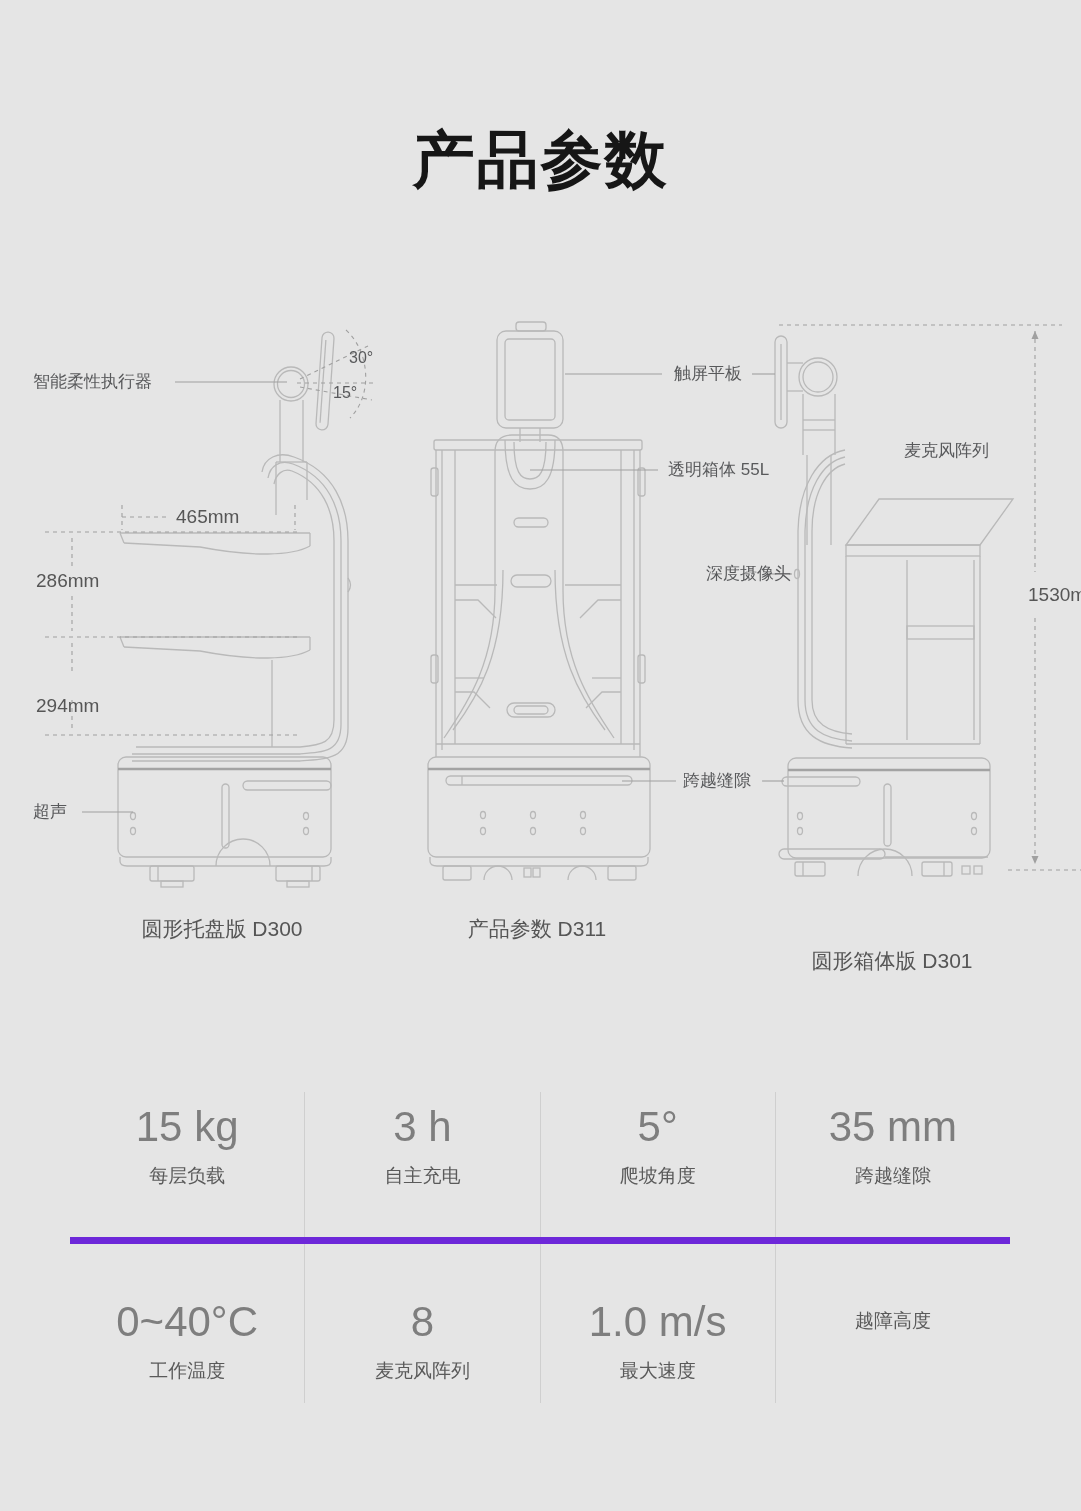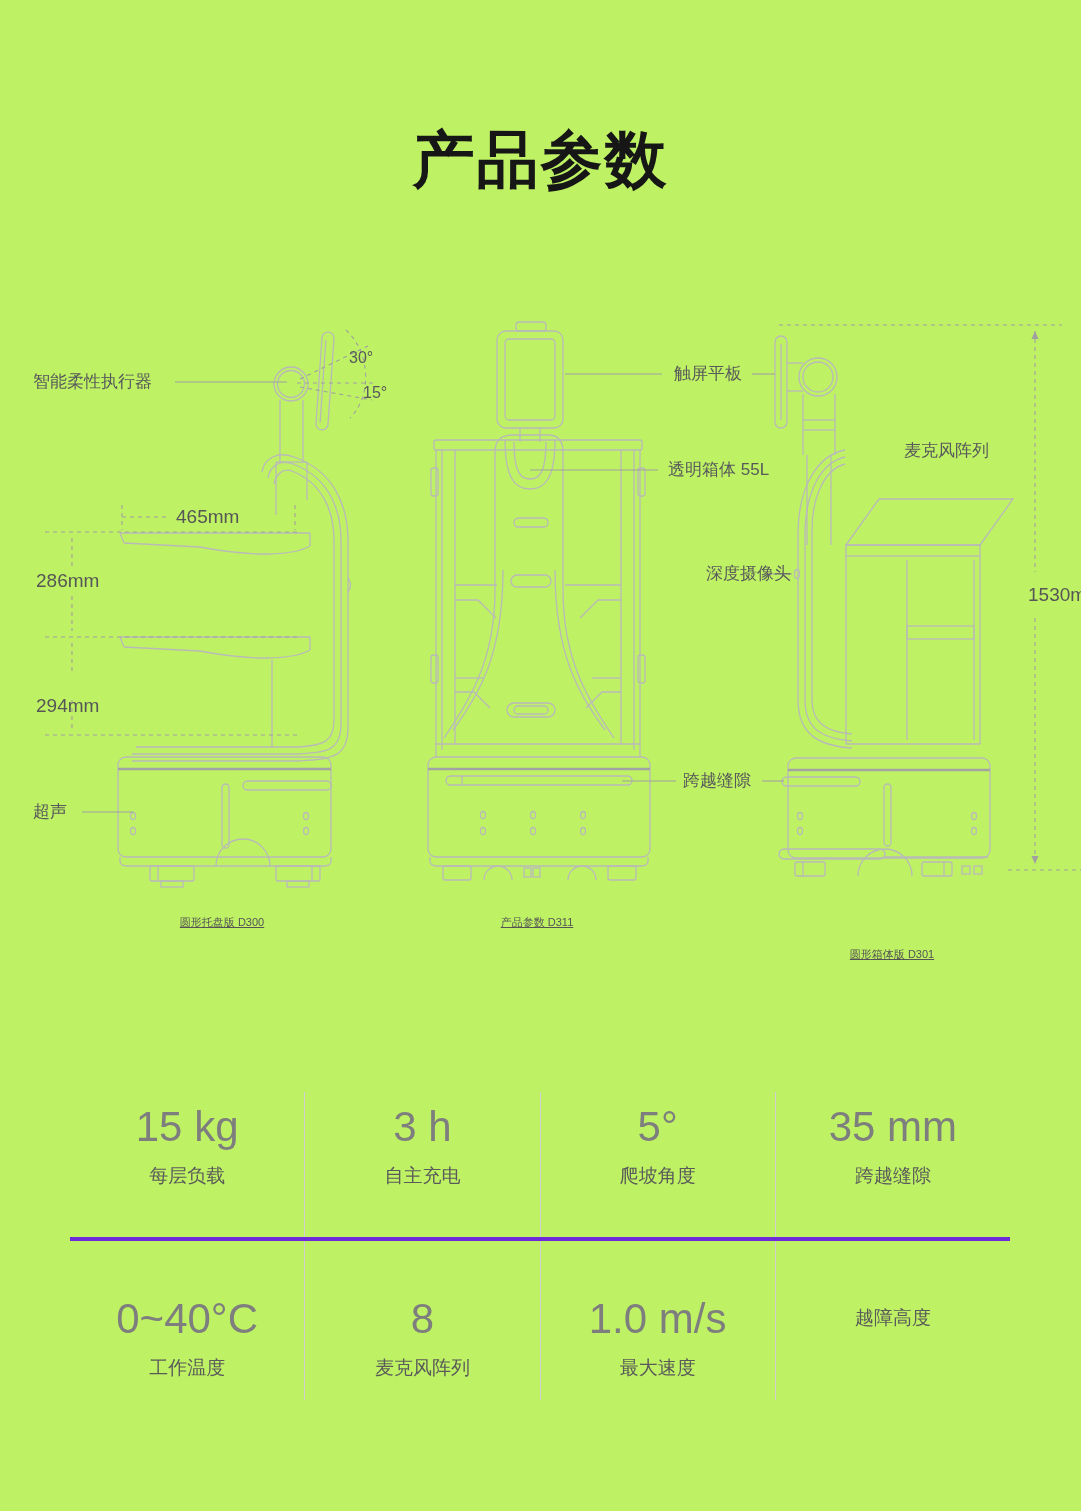--- a/index.html
+++ b/index.html
@@ -1,27 +1,27 @@
 <!DOCTYPE html>
 <html><head>
 <meta charset="utf-8">
 <style>
   html,body{margin:0;padding:0;}
   body{font-family:"Liberation Sans","DejaVu Sans",sans-serif;background:#f9f9f9;}
-  .page{position:relative;width:1081px;height:1511px;background:#bef264;overflow:hidden;}
+  .page{position:relative;width:1081px;height:1511px;background:#e5e5e5;overflow:hidden;}
   .title{position:absolute;left:0;top:118px;width:100%;margin:0;text-align:center;
          font-size:62px;font-weight:600;letter-spacing:2px;color:#161616;}
   svg.art{position:absolute;left:0;top:0;}
   .ann{position:absolute;font-size:17px;color:#58595b;white-space:nowrap;line-height:1.1;}
   .dim{position:absolute;font-size:19px;color:#565656;white-space:nowrap;line-height:1.1;}
   .deg{position:absolute;font-size:16px;color:#58595b;white-space:nowrap;}
-  .caption{position:absolute;font-size:11px;color:#555;white-space:nowrap;transform:translateX(-50%);text-decoration:underline;}
+  .caption{position:absolute;font-size:21px;color:#555;white-space:nowrap;transform:translateX(-50%);}
   .specs{position:absolute;left:70px;top:1092px;width:940px;}
   .specs-row{display:flex;}
-  .specs-row.r1{height:145px;border-bottom:4px solid #6d28d9;}
+  .specs-row.r1{height:145px;border-bottom:7px solid #6d28d9;}
   .specs-row.r2{height:159px;}
   .cell{flex:1;text-align:center;padding-top:10px;box-sizing:border-box;}
   .r2 .cell{padding-top:53px;}
   .cell:not(:last-child){border-right:1px solid #cfcfcf;}
   .val{font-size:42px;line-height:50px;color:#7e7e7e;font-weight:400;}
   .lab{font-size:19px;color:#5a5a5a;margin-top:11px;}
 </style>
 </head>
 <body>
 
@@ -226,21 +226,21 @@
       <line x1="752" y1="374" x2="775" y2="374"></line>
       <line x1="530" y1="470" x2="658" y2="470"></line>
       <line x1="768" y1="574" x2="792" y2="574"></line>
       <line x1="622" y1="781" x2="676" y2="781"></line>
       <line x1="762" y1="781" x2="784" y2="781"></line>
     </g>
   </svg>
 
   <div class="ann" style="left:33px;top:373px;">智能柔性执行器</div>
   <div class="deg" style="left:349px;top:349px;">30°</div>
-  <div class="deg" style="left:363px;top:384px;">15°</div>
+  <div class="deg" style="left:333px;top:384px;">15°</div>
   <div class="dim" style="left:176px;top:507px;">465mm</div>
   <div class="dim" style="left:36px;top:571px;">286mm</div>
   <div class="dim" style="left:36px;top:696px;">294mm</div>
   <div class="ann" style="left:33px;top:803px;">超声</div>
   <div class="ann" style="left:674px;top:365px;">触屏平板</div>
   <div class="ann" style="left:668px;top:461px;">透明箱体 55L</div>
   <div class="ann" style="left:706px;top:565px;">深度摄像头</div>
   <div class="ann" style="left:683px;top:772px;">跨越缝隙</div>
   <div class="ann" style="left:904px;top:442px;">麦克风阵列</div>
   <div class="dim" style="left:996px;top:585px;margin-left:32px;">1530mm</div>

